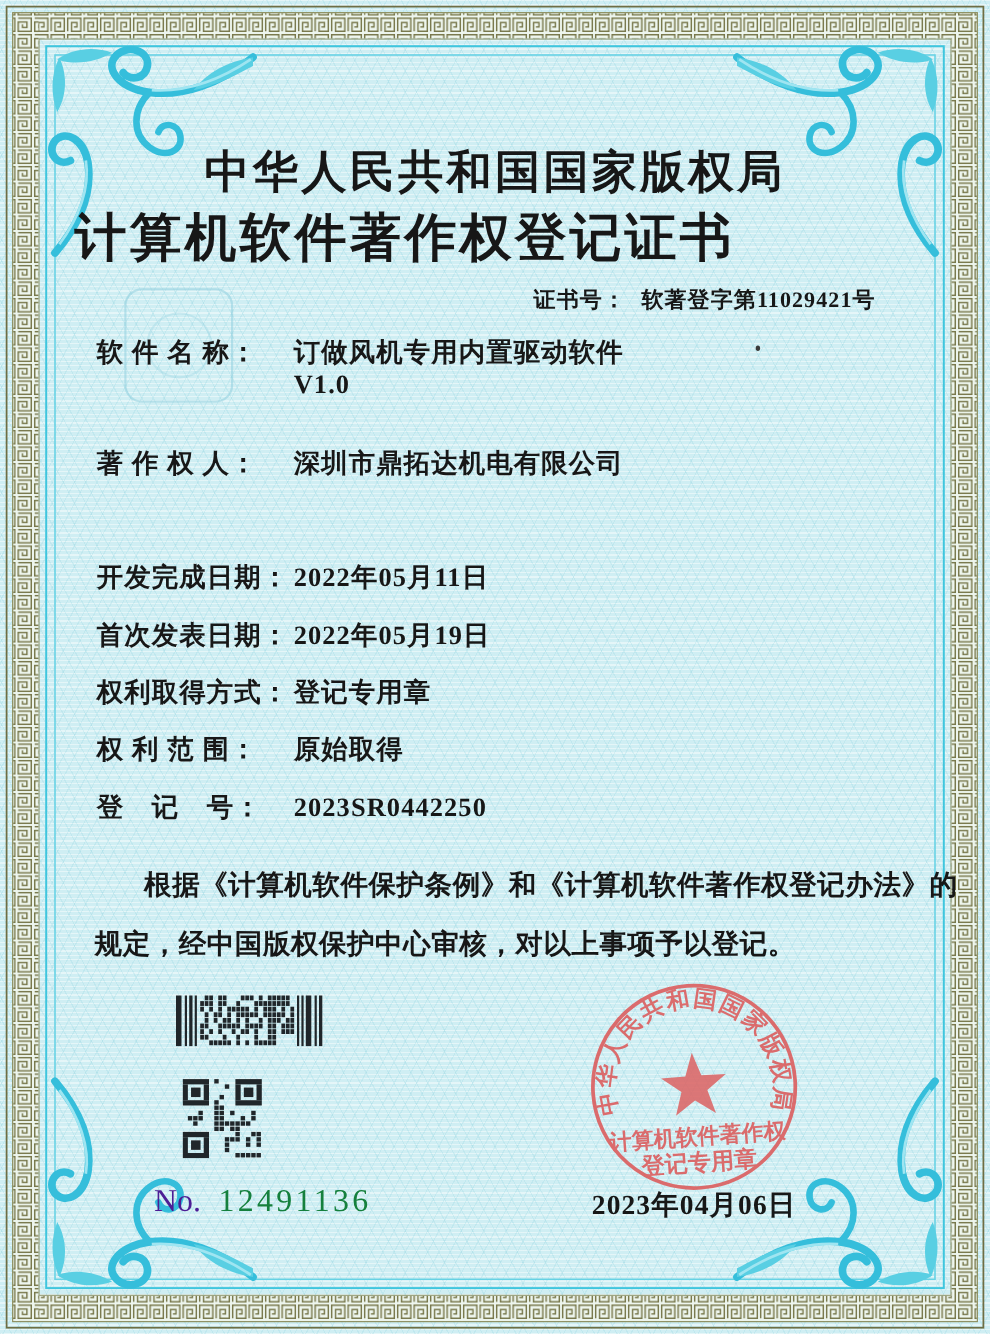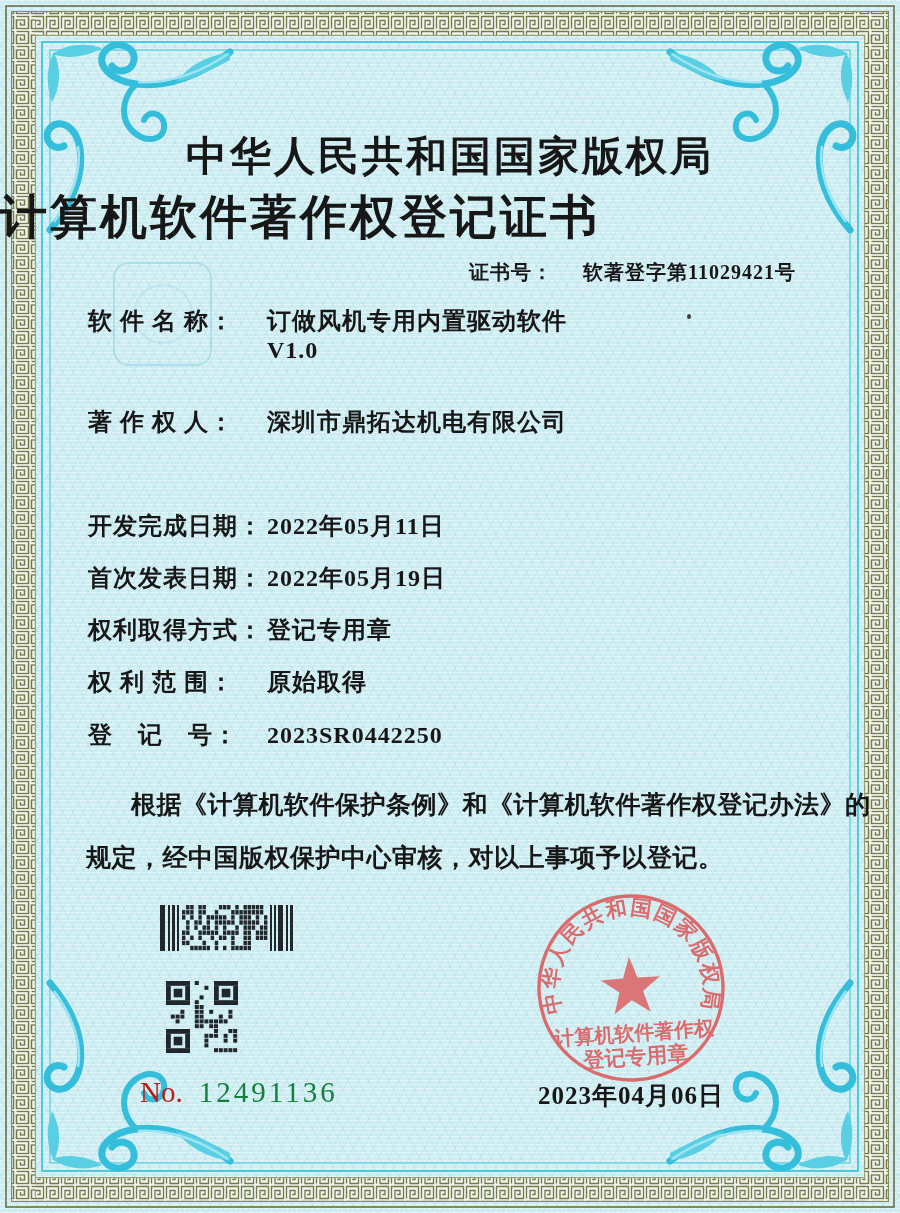--- a/index.html
+++ b/index.html
@@ -9,36 +9,36 @@
     background:
       repeating-linear-gradient(62deg, rgba(131,205,219,0.20) 0 1px, rgba(0,0,0,0) 1px 9px),
       repeating-linear-gradient(-62deg, rgba(131,205,219,0.20) 0 1px, rgba(0,0,0,0) 1px 9px),
       repeating-linear-gradient(0deg, rgba(255,255,255,0.45) 0 1px, rgba(0,0,0,0) 1px 4px),
       #cfeef3;}
   .abs{position:absolute;}
   svg{display:block;}
   
   .authority{top:134px;left:0;width:900px;text-align:center;font-size:41px;font-weight:bold;
              letter-spacing:3px;line-height:1.1;}
-  .cert-title{top:192px;left:0;width:736px;font-size:47px;font-weight:bold;
+  .cert-title{top:192px;left:0;width:736px;text-align:center;font-size:47px;font-weight:bold;
              letter-spacing:3px;line-height:1.1;}
   .certno{top:259px;right:104px;font-size:20px;font-weight:bold;letter-spacing:1px;}
-  .certno .lbl{margin-right:30px;}
+  .certno .lbl{margin-right:14px;}
   
   .frow{left:0;width:900px;font-size:24px;font-weight:bold;line-height:1.15;}
   .frow .flabel{position:absolute;left:88px;white-space:pre;letter-spacing:1px;}
   .frow .fvalue{position:absolute;left:267px;white-space:pre;letter-spacing:1px;}
   .r0{top:308px;} .r0b{top:337px;} .r1{top:409px;} .r2{top:513px;}
   .r3{top:565px;} .r4{top:617px;} .r5{top:669px;} .r6{top:722px;}
   
   .st1{top:788px;left:115px;font-size:25px;font-weight:bold;letter-spacing:0.5px;white-space:pre;margin-left:16px;}
   .st2{top:841px;left:86px;font-size:25px;font-weight:bold;letter-spacing:0.5px;white-space:pre;text-align:right;}
   
   .no-line{top:1076px;left:140px;font-size:29px;}
-  .no-line .no-lbl{color:#b91c1c;}
+  .no-line .no-lbl{color:#4c1d95;}
   .no-line .no-val{color:#15803d;letter-spacing:3px;margin-left:16px;}
   .date-line{top:1079px;left:538px;font-size:25px;font-weight:bold;letter-spacing:1px;}
   .speck{top:314px;left:687px;width:4px;height:5px;background:#3a3a3a;border-radius:50%;}
   
   .emboss{top:262px;left:113px;width:95px;height:100px;border:2.5px solid rgba(145,208,222,.55);
           border-radius:16px;}
   .emboss::after{content:"";position:absolute;left:18px;top:20px;width:56px;height:56px;
           border:2px solid rgba(160,216,228,.4);border-radius:50%;}
 </style>
 </head>

